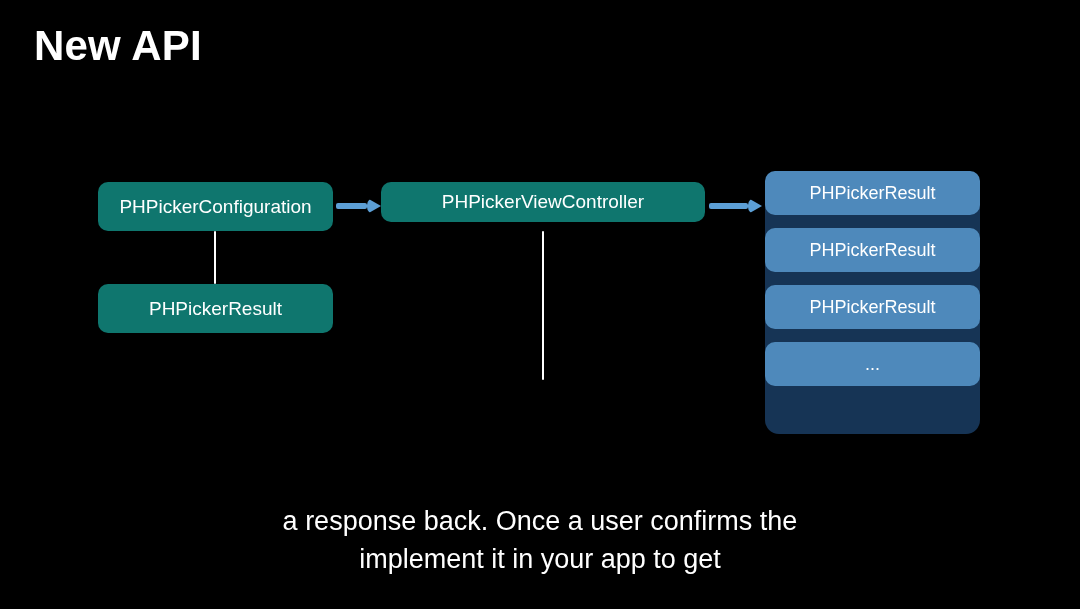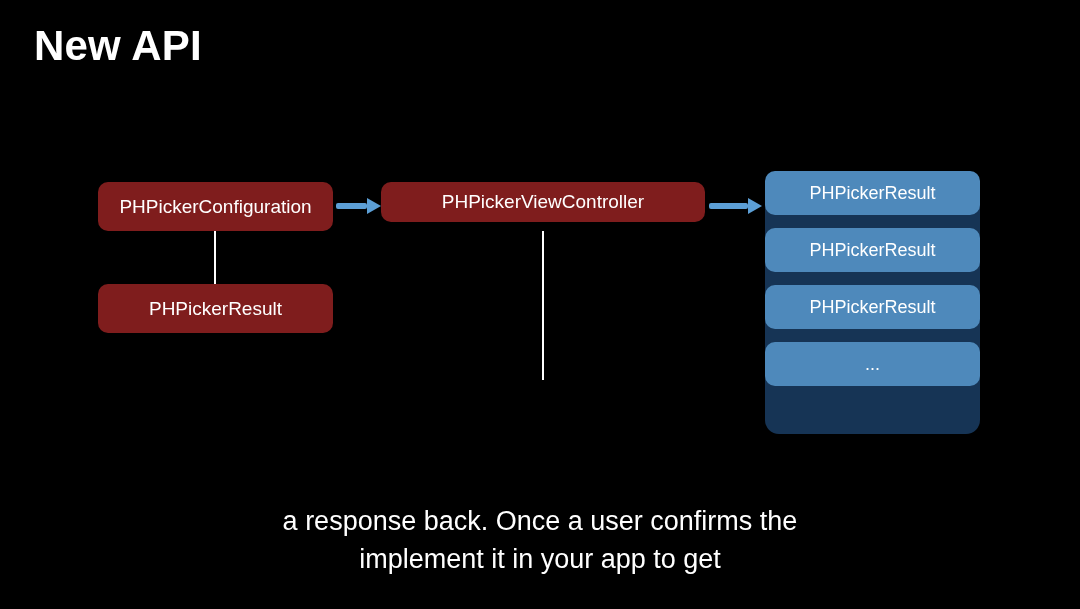--- a/index.html
+++ b/index.html
@@ -1,22 +1,22 @@
 <!DOCTYPE html>
 <html><head>
 <meta charset="utf-8">
 <style>
-  * { margin: 0; padding: 0; box-sizing: border-box; }
+  * { margin: 0; padding: 0; box-sizing: border-box; border-radius: 32px; }
   html, body { width: 1080px; height: 609px; background: #000; font-family: -apple-system, "Helvetica Neue", Arial, sans-serif; overflow: hidden; }
   .stage { position: relative; width: 1080px; height: 609px; }
 
   .title { position: absolute; left: 34px; top: 22px; color: #fff; font-size: 42px; font-weight: 700; letter-spacing: 0.2px; }
 
   .box { position: absolute; display: flex; align-items: center; justify-content: center; border-radius: 10px; color: #fff; font-size: 19px; font-weight: 500; }
-  .blue { background: #7f1d1d; }
+  .blue { background: #0f766e; }
   .green { background: #4fb268; }
   .result-box { background: #4e89bb; border-radius: 10px; color: #fff; font-size: 18px; font-weight: 500; display:flex; align-items:center; justify-content:center; height: 44px; }
 
   .results-container { position: absolute; left: 765px; top: 171px; width: 215px; height: 263px; background: #163455; border-radius: 14px; display: flex; flex-direction: column; gap: 13px; }
 
   .connector-v { position: absolute; width: 2px; background: #fff; }
 
   .arrow { position: absolute; height: 2px; }
   .arrow-line { position: absolute; left: 0; right: 14px; top: 5px; height: 6px; background: #5c9fd6; border-radius: 2px; }
   .arrow-head { position: absolute; right: 0; top: 0; width: 0; height: 0; border-left: 14px solid #5c9fd6; border-top: 8px solid transparent; border-bottom: 8px solid transparent; }

